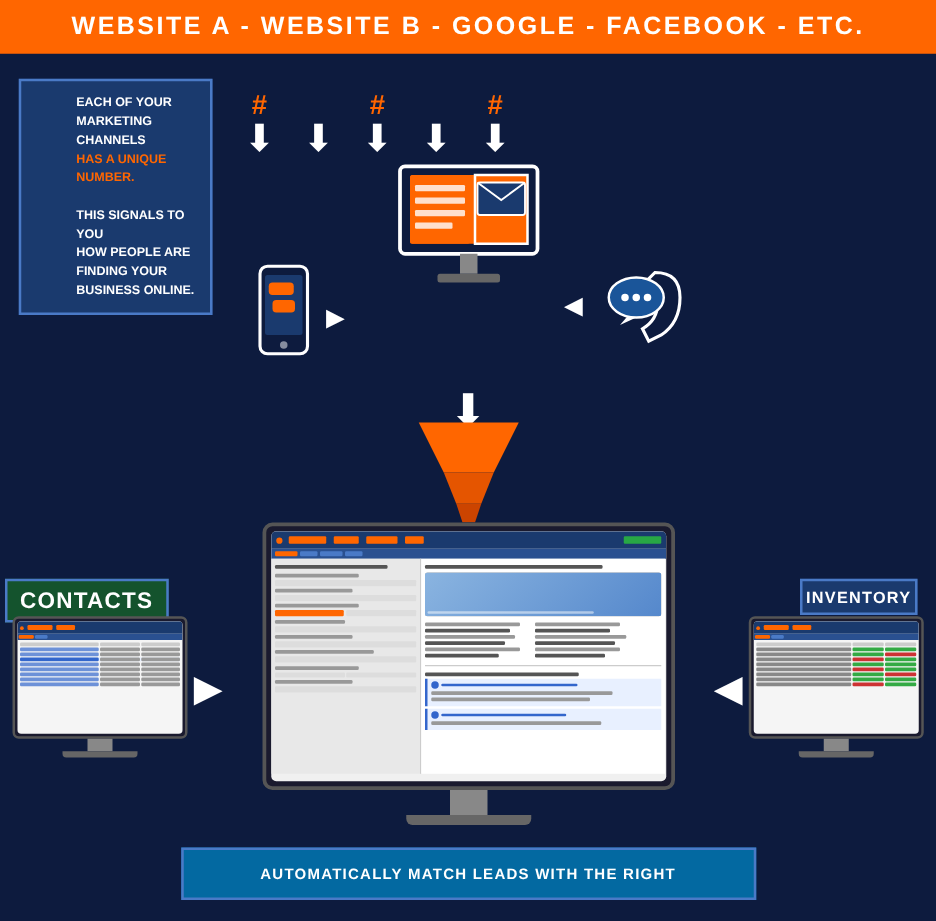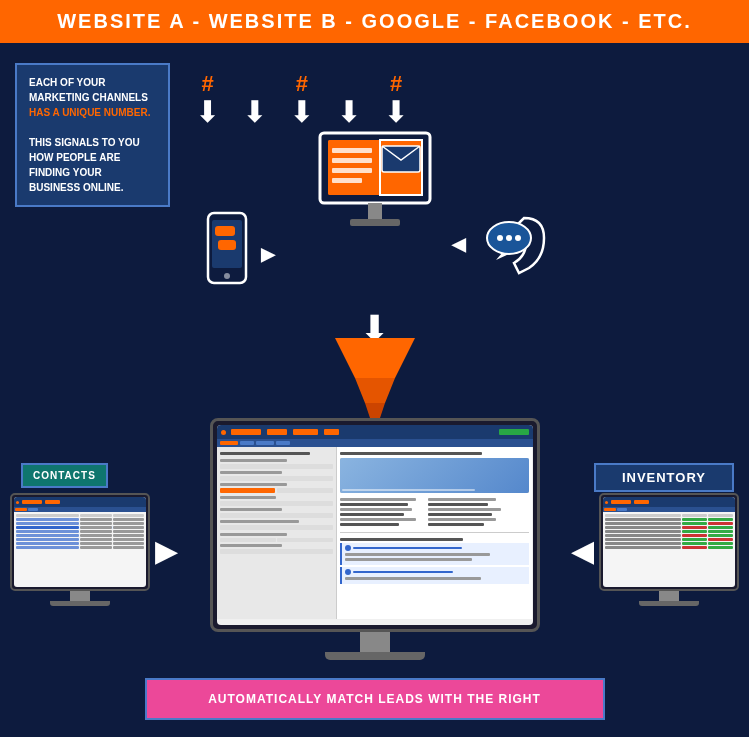--- a/index.html
+++ b/index.html
@@ -42,69 +42,70 @@
       border: 2px solid #4a7ac7;
       padding: 10px 12px;
       width: 155px;
     }
     .info-box-text {
       color: white;
       font-size: 10px;
       font-weight: bold;
       line-height: 1.5;
       text-transform: uppercase;
+      margin-left: 32px;
     }
 
     
     .hash-arrow {
       display: flex;
       flex-direction: column;
       align-items: center;
       gap: 2px;
     }
     .hash-icon {
       color: #ff6600;
       font-size: 22px;
       font-weight: 900;
       line-height: 1;
     }
 
     
     .contacts-label {
       position: absolute;
       top: 420px;
-      left: 21px;
-      background-color: #0f766e;
+      left: 4px;
+      background-color: #14532d;
       border: 2px solid #4a7ac7;
       padding: 5px 10px;
       color: white;
       font-weight: 900;
-      font-size: 10px;
+      font-size: 18px;
       letter-spacing: 1px;
     }
     .inventory-label {
       position: absolute;
       top: 420px;
       right: 15px;
       background-color: #1a3a6e;
       border: 2px solid #4a7ac7;
-      padding: 5px 26px;
+      padding: 5px 3px;
       color: white;
       font-weight: 900;
       font-size: 13px;
       letter-spacing: 1px;
     }
 
     
     .bottom-banner {
       position: absolute;
       bottom: 10px;
       left: 50%;
       transform: translateX(-50%);
-      background-color: #ec4899;
+      background-color: #0369a1;
       border: 2px solid #4a7ac7;
       padding: 10px 20px;
       text-align: center;
       width: 460px;
     }
     .bottom-banner-text {
       color: white;
       font-weight: 900;
       font-size: 12px;
       letter-spacing: 1px;

